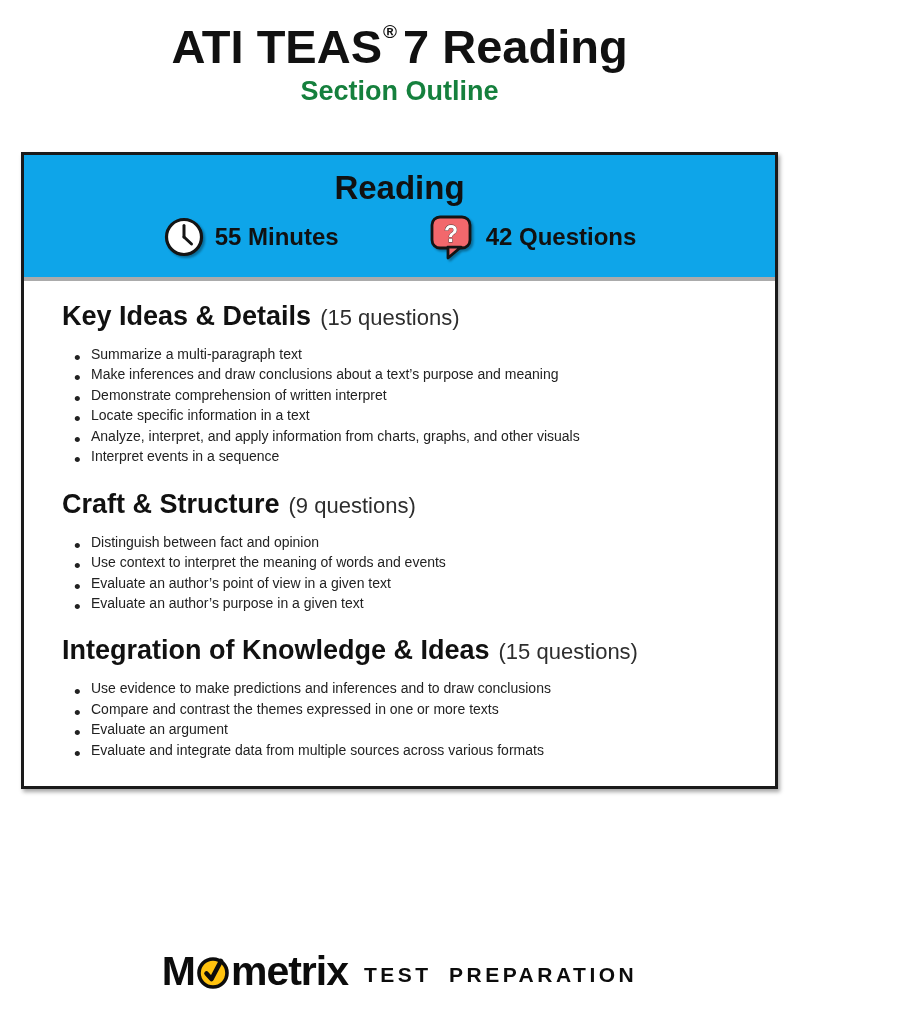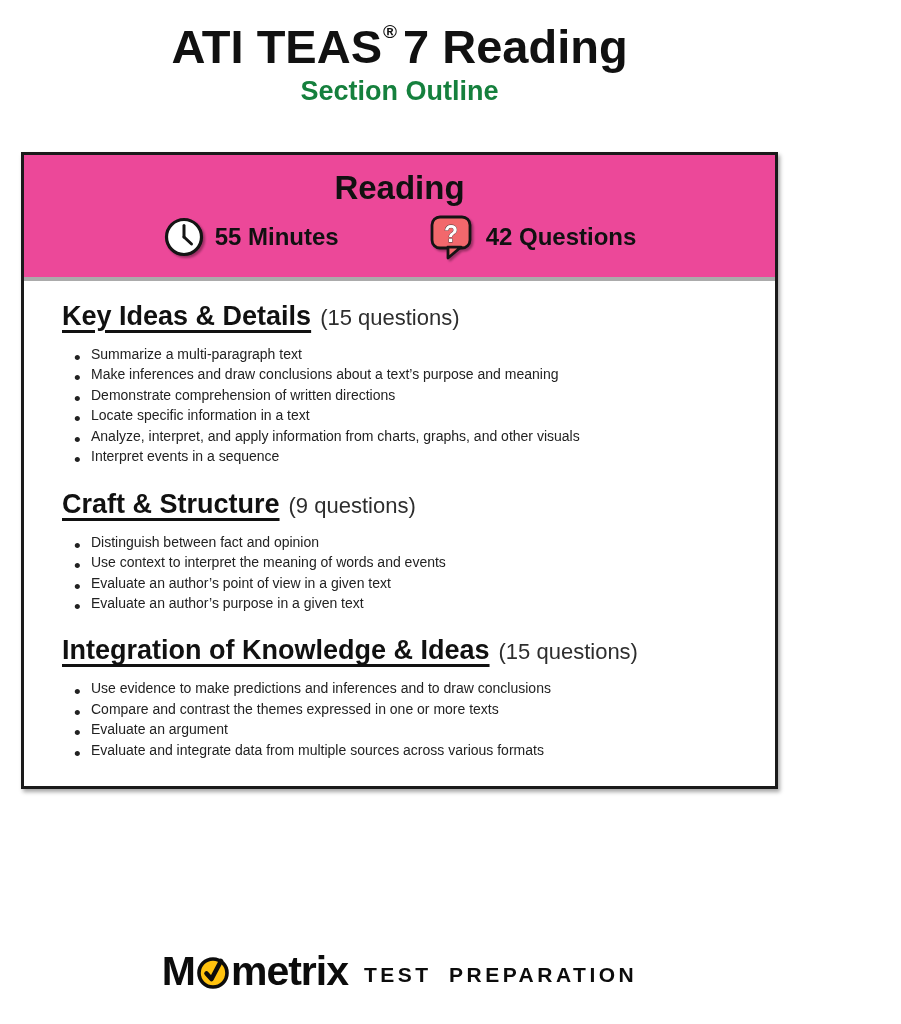--- a/index.html
+++ b/index.html
@@ -47,21 +47,21 @@
   .stat svg { display: block; }
   .icon-shadow { filter: drop-shadow(2px 2px 1px rgba(0,0,0,0.35)); }
 
   
   .box-content { padding: 20px 38px 26px 38px; background: #fff; }
   .section { margin-bottom: 22px; }
   .section:last-child { margin-bottom: 0; }
   .section-heading-row { margin-bottom: 10px; }
   .section-heading {
     display: inline; font-size: 27px; font-weight: 700; color: #111;
-    text-decoration: underline; text-decoration-thickness: 2.5px; text-underline-offset: 5px;
+    text-decoration-thickness: 2.5px; text-underline-offset: 5px;
   }
   .section-count { font-size: 22px; font-weight: 400; color: #2e2e2e; margin-left: 9px; }
   .bullet-list { list-style: none; margin-top: 12px; padding-left: 12px; }
   .bullet-list li {
     font-size: 14px; color: #222; line-height: 1.46;
     padding-left: 17px; position: relative;
   }
   .bullet-list li::before {
     content: "•"; position: absolute; left: 0; top: 0;
     font-size: 19px; color: #222;
@@ -88,21 +88,21 @@
 
   <div class="title-block">
     <div class="main-title">
       <span>ATI TEAS</span><span class="reg">®</span><span>7 Reading</span>
     </div>
     <div class="sub-title">Section Outline</div>
   </div>
 
   <div class="main-box">
 
-    <div class="box-header" style="background:#ec4899;">
+    <div class="box-header" style="background:#0ea5e9;">
       <div class="box-header-title">Reading</div>
       <div class="header-stats">
 
         <div class="stat">
           <span class="icon-shadow">
             <svg width="42" height="42" viewBox="0 0 42 42">
               <circle cx="21" cy="21" r="17.5" fill="#ffffff" stroke="#141414" stroke-width="3.2"></circle>
               <line x1="21" y1="21" x2="21" y2="9.5" stroke="#141414" stroke-width="3" stroke-linecap="round"></line>
               <line x1="21" y1="21" x2="28.5" y2="28" stroke="#141414" stroke-width="3" stroke-linecap="round"></line>
             </svg>
@@ -127,21 +127,21 @@
 
     <div class="box-content">
 
       <div class="section">
         <div class="section-heading-row">
           <span class="section-heading">Key Ideas &amp; Details</span><span class="section-count">(15 questions)</span>
         </div>
         <ul class="bullet-list">
           <li>Summarize a multi-paragraph text</li>
           <li>Make inferences and draw conclusions about a text’s purpose and meaning</li>
-          <li>Demonstrate comprehension of written directions</li>
+          <li>Demonstrate comprehension of written interpret</li>
           <li>Locate specific information in a text</li>
           <li>Analyze, interpret, and apply information from charts, graphs, and other visuals</li>
           <li>Interpret events in a sequence</li>
         </ul>
       </div>
 
       <div class="section">
         <div class="section-heading-row">
           <span class="section-heading">Craft &amp; Structure</span><span class="section-count">(9 questions)</span>
         </div>

